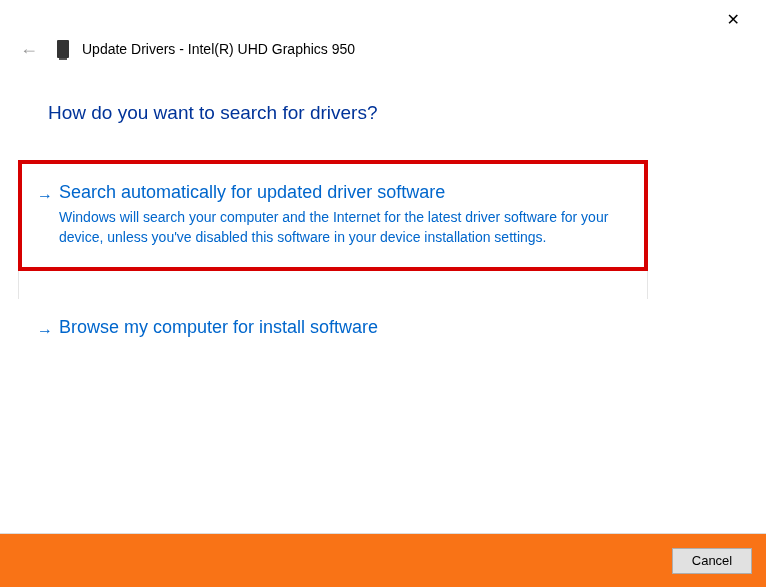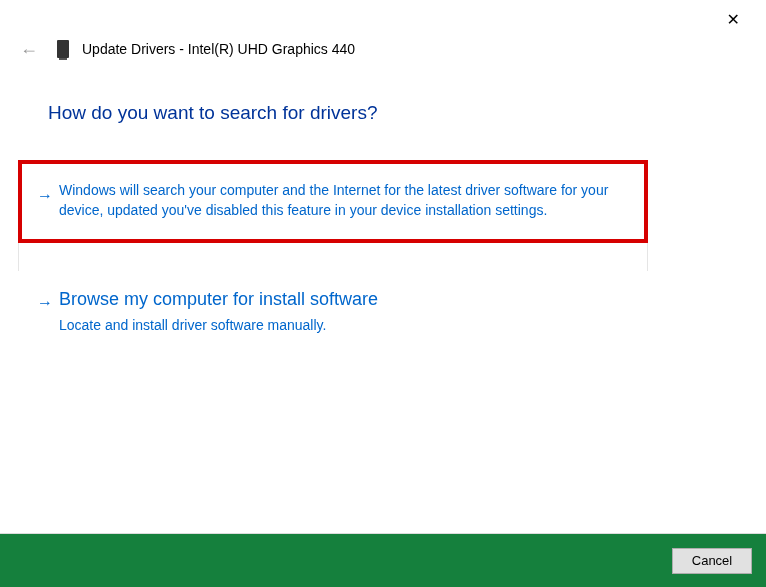--- a/index.html
+++ b/index.html
@@ -128,21 +128,21 @@
     }
     .option-two .opt-arrow {
       top: 20px;
     }
     .bottom-bar {
       position: absolute;
       bottom: 0;
       left: 0;
       right: 0;
       height: 54px;
-      background: #15803d;
+      background: #f97316;
       border-top: 1px solid #dcdcdc;
       display: flex;
       align-items: center;
       justify-content: flex-end;
       padding-right: 14px;
     }
     .cancel-btn {
       min-width: 80px;
       height: 26px;
       background: #e1e1e1;
@@ -164,38 +164,38 @@
 
 <button class="close-btn">
   <span>✕</span>
 </button>
 
 <div class="header-row">
   <button class="back-arrow">
     <span>←</span>
   </button>
   <span class="title-icon"></span>
-  <span class="title-text">Update Drivers - Intel(R) UHD Graphics 440</span>
+  <span class="title-text">Update Drivers - Intel(R) UHD Graphics 950</span>
 </div>
 
 <div class="question">How do you want to search for drivers?</div>
 
 <div class="options-area">
 
   <div class="option-card highlighted">
     <span class="opt-arrow">→</span>
-    <div class="opt-desc">Windows will search your computer and the Internet for the latest driver software for your device, updated you've disabled this feature in your device installation settings.</div>
+    <div class="opt-title">Search automatically for updated driver software</div>
+    <div class="opt-desc">Windows will search your computer and the Internet for the latest driver software for your device, unless you've disabled this software in your device installation settings.</div>
   </div>
 
   <div class="gap-area"></div>
 
   <div class="option-card option-two">
     <span class="opt-arrow">→</span>
     <div class="opt-title">Browse my computer for install software</div>
-    <div class="opt-desc">Locate and install driver software manually.</div>
   </div>
 
 </div>
 
 <div class="watermark">wsxdn.com</div>
 
 <div class="bottom-bar">
   <button class="cancel-btn">Cancel</button>
 </div>
 

